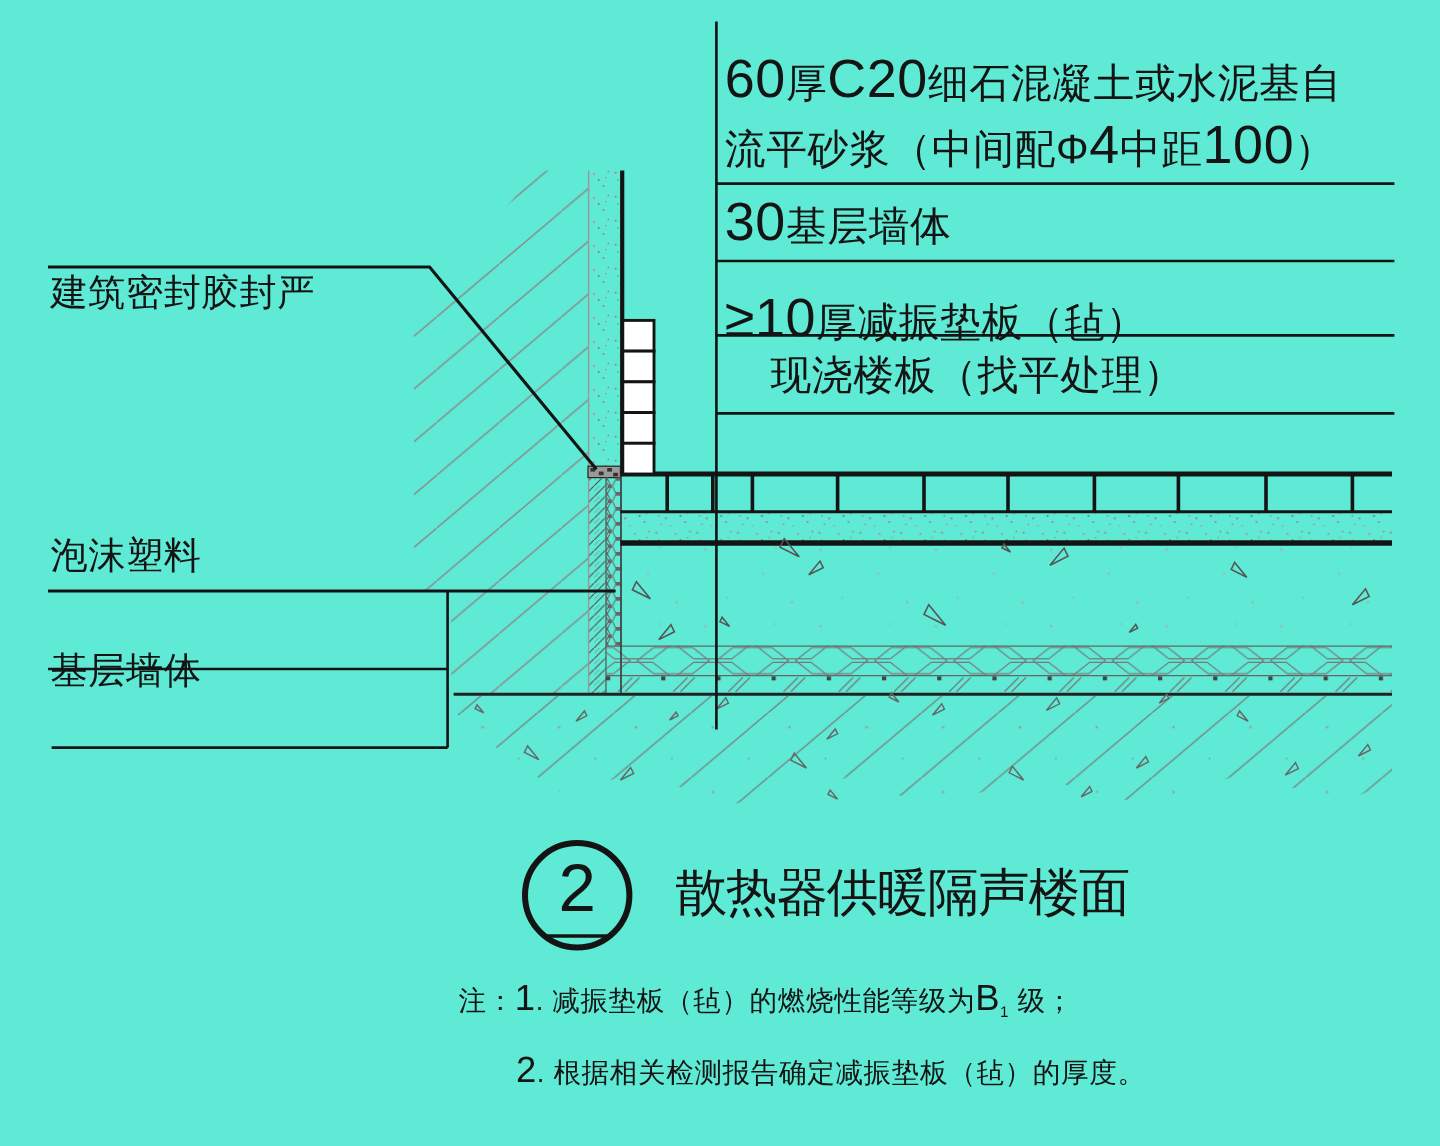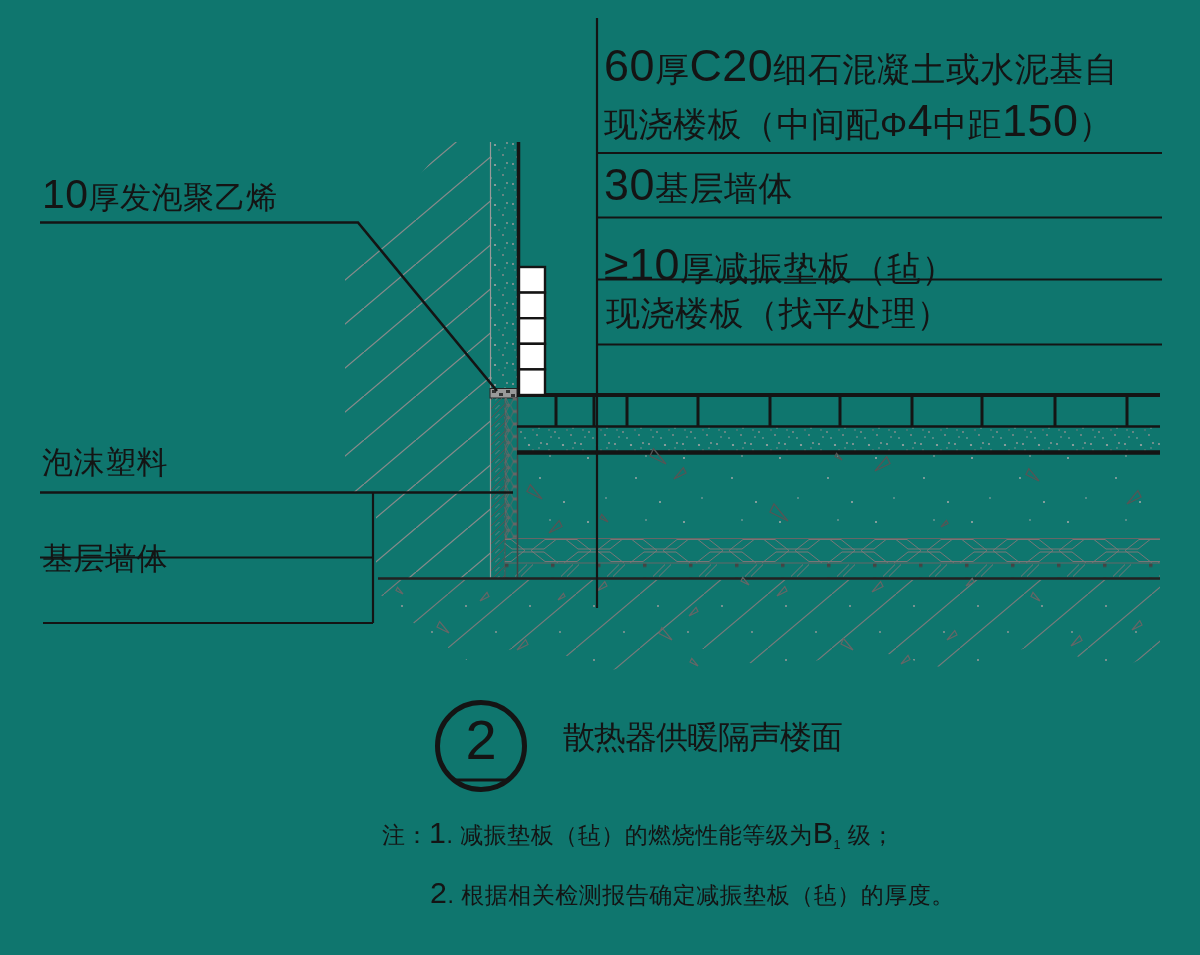--- a/index.html
+++ b/index.html
@@ -1,25 +1,25 @@
 <!DOCTYPE html>
 <html><head>
 <meta charset="utf-8">
 <style>
   html,body{margin:0;padding:0;background:#fff;}
-  #stage{position:relative;width:1200px;height:955px;background:#0f766e;overflow:hidden;
+  #stage{position:relative;width:1200px;height:955px;background:#5eead4;overflow:hidden;
          font-family:"Liberation Sans",sans-serif;color:#141414;}
   svg{position:absolute;left:0;top:0;}
   .lbl{position:absolute;white-space:nowrap;line-height:1.12;color:#141414;}
   .rlbl{font-size:34px;letter-spacing:0.5px;}
   .llbl{font-size:31px;letter-spacing:0.5px;}
   .note{font-size:23px;letter-spacing:0.5px;}
   .lg{font-size:1.32em;line-height:1;}
   .sub{font-size:0.55em;vertical-align:-0.45em;}
-  #detail-title{font-size:32px;letter-spacing:-1px;}
+  #detail-title{font-size:43px;letter-spacing:-1px;}
   #detail-num{font-size:56px;width:64px;text-align:center;line-height:1;}
 </style>
 </head>
 <body>
 
 <div id="stage">
 
   <svg id="dwg" width="1200" height="955" viewBox="0 0 1200 955">
     <defs>
       <pattern id="wallHatch" width="52" height="44" patternUnits="userSpaceOnUse">
@@ -186,26 +186,26 @@
       <line x1="597" y1="344.5" x2="1162" y2="344.5" stroke-width="2.2"></line>
     </g>
 
     <g>
       <circle cx="481" cy="746" r="43.5" fill="none" stroke="#141414" stroke-width="5"></circle>
       <line x1="456" y1="780" x2="509" y2="780" stroke="#141414" stroke-width="3"></line>
     </g>
   </svg>
 
   <div class="lbl rlbl" style="left:604px;top:44px"><span class="lg">60</span><span>厚</span><span class="lg">C20</span><span>细石混凝土或水泥基自</span></div>
-  <div class="lbl rlbl" style="left:604px;top:99px"><span>现浇楼板（中间配Φ</span><span class="lg">4</span><span>中距</span><span class="lg">150</span><span>）</span></div>
+  <div class="lbl rlbl" style="left:604px;top:99px"><span>流平砂浆（中间配Φ</span><span class="lg">4</span><span>中距</span><span class="lg">100</span><span>）</span></div>
   <div class="lbl rlbl" style="left:604px;top:163px"><span class="lg">30</span><span>基层墙体</span></div>
   <div class="lbl rlbl" style="left:604px;top:243px"><span class="lg">≥10</span><span>厚减振垫板（毡）</span></div>
-  <div class="lbl rlbl" style="left:606px;top:294px"><span>现浇楼板（找平处理）</span></div>
-
-  <div class="lbl llbl" style="left:42px;top:174px"><span class="lg">10</span><span>厚发泡聚乙烯</span></div>
+  <div class="lbl rlbl" style="left:642px;top:294px"><span>现浇楼板（找平处理）</span></div>
+
+  <div class="lbl llbl" style="left:42px;top:227px"><span>建筑密封胶封严</span></div>
   <div class="lbl llbl" style="left:42px;top:446px"><span>泡沫塑料</span></div>
   <div class="lbl llbl" style="left:42px;top:542px"><span>基层墙体</span></div>
 
   <div class="lbl" id="detail-num" style="left:449px;top:712px">2</div>
   <div class="lbl" id="detail-title" style="left:563px;top:720px">散热器供暖隔声楼面</div>
 
   <div class="lbl note" style="left:382px;top:818px"><span>注：</span><span class="lg">1</span><span>. </span><span>减振垫板（毡）的燃烧性能等级为</span><span class="lg">B</span><span class="sub">1</span><span> 级；</span></div>
   <div class="lbl note" style="left:430px;top:878px"><span class="lg">2</span><span>. </span><span>根据相关检测报告确定减振垫板（毡）的厚度。</span></div>
 
 </div>

